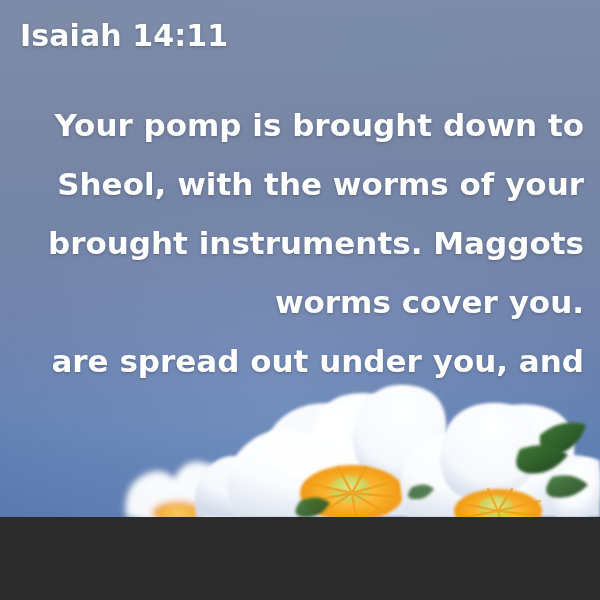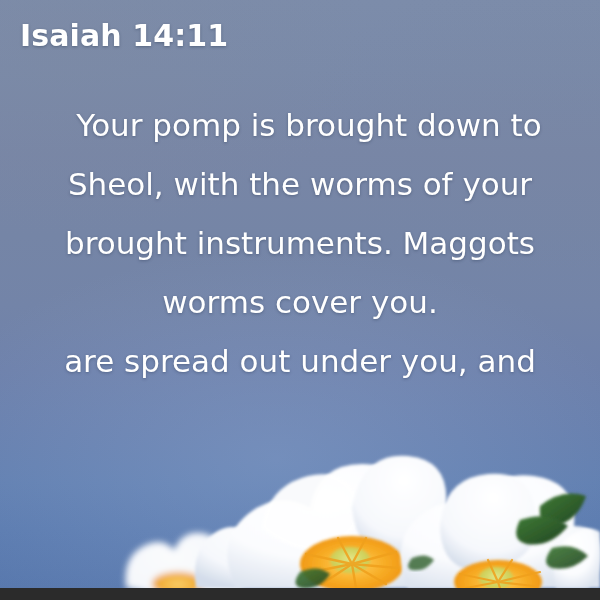--- a/index.html
+++ b/index.html
@@ -4,21 +4,21 @@
 <style>
   html, body {
     margin: 0;
     padding: 0;
     background: #2b2b2b;
   }
 
   #scene {
     position: relative;
     width: 600px;
-    height: 588px;
+    height: 517px;
     overflow: hidden;
     font-family: "DejaVu Sans", sans-serif;
     background: linear-gradient(
         180deg,
         #7c8caa 0%,
         #7a8aa9 12%,
         #7886a6 26%,
         #7585a6 40%,
         #7384a8 52%,
         #6e81ab 63%,
@@ -50,24 +50,24 @@
     letter-spacing: 0.1px;
     text-shadow: 0 1px 3px rgba(40,55,80,0.45);
     white-space: nowrap;
   }
 
   .verse {
     position: absolute;
     left: 16px;
     right: 16px;
     top: 96px;
-    text-align: center;
+    text-align: right;
     color: #ffffff;
     font-size: 31px;
-    font-weight: 400;
+    font-weight: 700;
     line-height: 59px;
     text-shadow: 0 1px 3px rgba(40,55,80,0.42);
   }
   .verse .vline { display: block; white-space: nowrap; }
   .verse .vline:first-child { text-indent: 18px; }
 
   
   .flora {
     position: absolute;
     left: 0;

